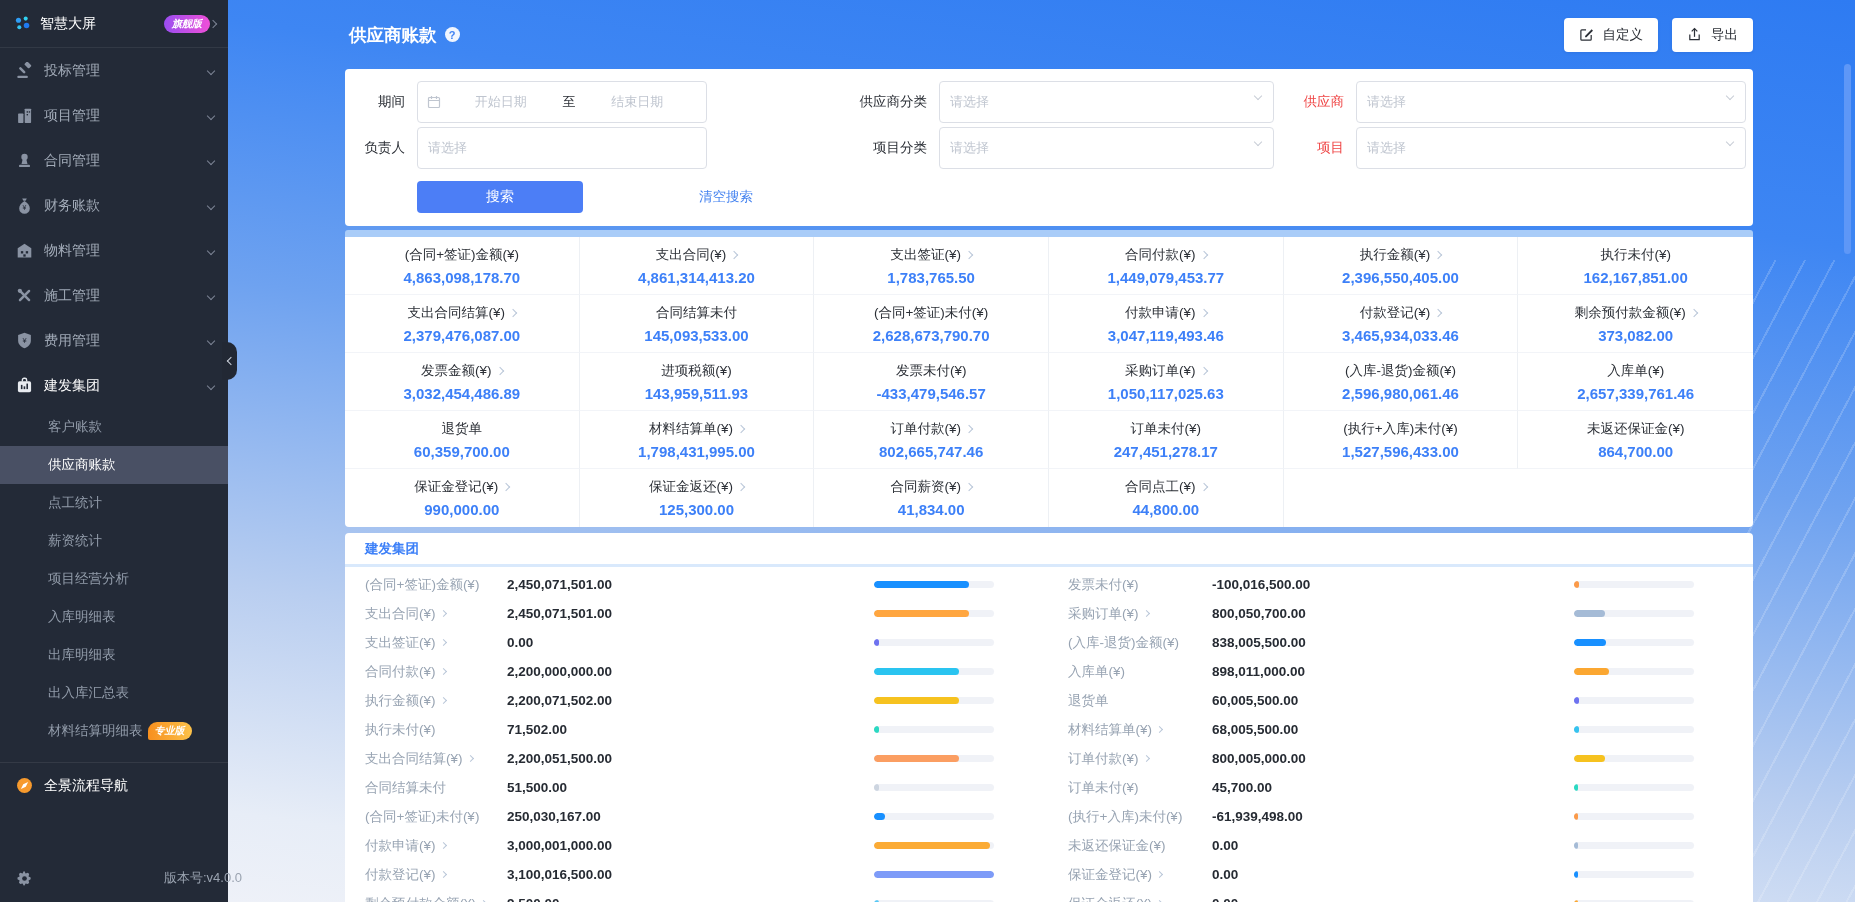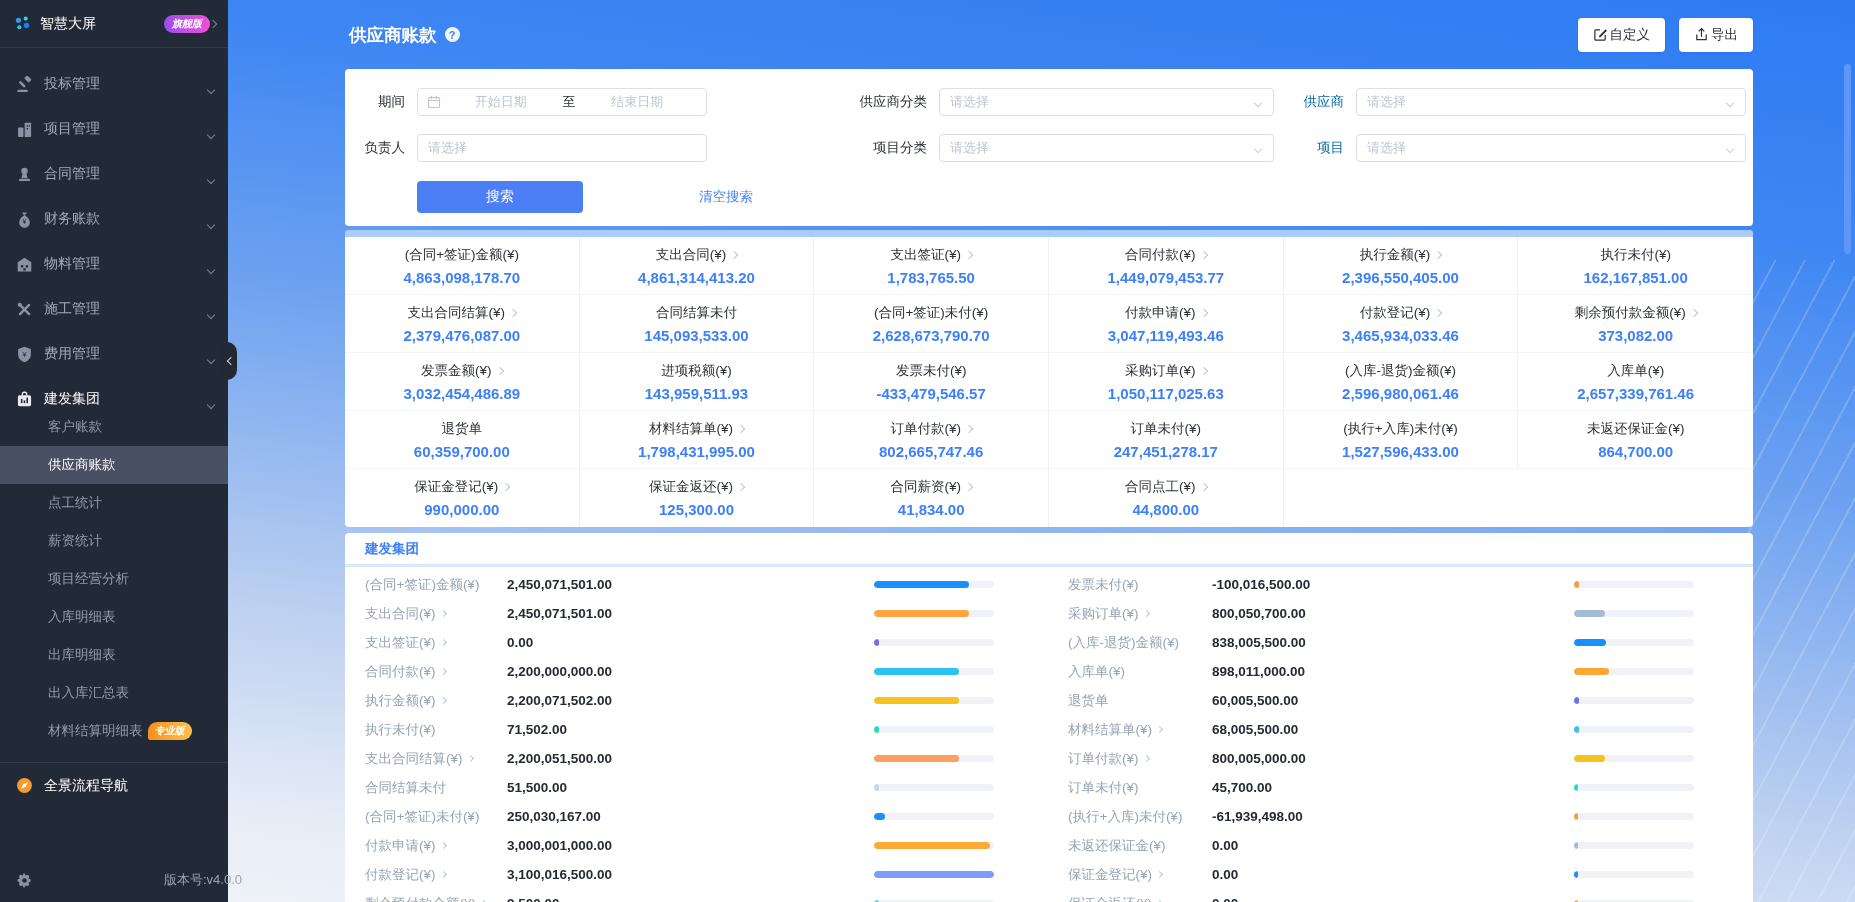--- a/index.html
+++ b/index.html
@@ -7,71 +7,71 @@
     font-family:"Liberation Sans","DejaVu Sans",sans-serif; }
 
   
   .sidebar { position:absolute; left:0; top:0; width:228px; height:902px;
     background:#232a37; color:#a2abb8; z-index:5; }
   .brand { height:48px; display:flex; align-items:center; padding:0 12px 0 14px;
     border-bottom:1px solid rgba(255,255,255,.07); color:#fff; font-size:14px; }
   .brand .mi-icon { margin-right:9px; }
   .badge-flag { margin-left:6px; font-size:10px; font-style:italic; font-weight:bold; color:#fff;
     background:linear-gradient(90deg,#9a4df0,#ef4fd8); border-radius:9px; padding:2px 8px; white-space:nowrap; }
-  .menu-item { height:45px; display:flex; align-items:flex-end; padding:0 14px 0 16px;
+  .menu-item { height:45px; display:flex; align-items:center; padding:0 14px 0 16px;
     font-size:14px; color:#a2abb8; cursor:pointer; }
   .menu-item.lit { color:#fff; }
   .mi-icon { width:17px; height:17px; display:inline-flex; margin-right:11px; flex:0 0 17px; }
   .mi-icon svg { width:100%; height:100%; }
   .mi-label { flex:1; }
   .chev { display:inline-block; width:6px; height:6px; border-right:1.5px solid #7c8494;
     border-bottom:1.5px solid #7c8494; transform:rotate(45deg); }
   .chev-right { transform:rotate(-45deg); }
   .submenu-item { height:38px; display:flex; align-items:center; padding-left:48px;
     font-size:13.5px; color:#939dab; cursor:pointer; }
   .submenu-item.active { background:#495064; color:#fff; }
   .badge-pro { margin-left:5px; font-size:10px; font-style:italic; font-weight:bold; color:#fff;
     background:linear-gradient(90deg,#f78f1e,#fcc24a); border-radius:9px 9px 9px 2px; padding:2px 7px; }
   .footer-nav { height:46px; display:flex; align-items:center; padding:4px 16px; color:#fff; font-size:14px;
     border-top:1px solid rgba(255,255,255,.08); margin-top:12px; cursor:pointer; }
-  .side-bottom { position:absolute; bottom:0; left:0; width:258px; height:44px;
-    display:flex; align-items:center; padding:0 16px; }
+  .side-bottom { position:absolute; bottom:15px; left:0; width:258px; height:44px;
+    display:flex; align-items:flex-end; padding:0 16px; }
   .side-version { margin-left:auto; font-size:13px; color:#9aa3b0; }
   .collapse-tab { position:absolute; left:222px; top:342px; width:15px; height:38px;
     background:#222834; border-radius:0 10px 10px 0; z-index:6; display:flex; align-items:center;
     justify-content:center; cursor:pointer; }
   .collapse-tab .chev { border-color:#cdd3dd; transform:rotate(135deg); margin-left:3px; }
 
   
   .main { position:absolute; left:228px; top:0; width:1627px; height:902px; overflow:hidden;
     background:linear-gradient(188deg,#2e7bf2 0%,#3e86f3 22%,#6ea2f0 45%,#b9cef0 72%,#e7edf7 92%,#eef1f8 100%); }
   .bg-pattern { position:absolute; right:0; top:260px; width:110px; height:642px; opacity:.35;
     background:repeating-linear-gradient(118deg, rgba(255,255,255,.5) 0 2px, rgba(255,255,255,0) 2px 26px); }
   .content { position:absolute; left:117px; top:0; width:1408px; }
 
   .page-header { height:69px; display:flex; align-items:center; }
   .page-title { color:#fff; font-size:17.5px; font-weight:bold; margin-left:4px; }
   .help-icon { width:15px; height:15px; border-radius:50%; background:rgba(255,255,255,.92);
     color:#3f82f3; font-size:11px; font-weight:bold; display:flex; align-items:center;
     justify-content:center; margin-left:8px; cursor:pointer; }
   .hbtns { margin-left:auto; display:flex; gap:14px; }
   .hbtn { height:34px; background:#fff; border:none; border-radius:4px; padding:0 15px;
-    font-size:13.5px; color:#2b2f36; display:flex; align-items:center; gap:2px; cursor:pointer;
+    font-size:13.5px; color:#2b2f36; display:flex; align-items:center; gap:9px; cursor:pointer;
     font-family:inherit; box-shadow:0 1px 3px rgba(30,70,160,.18); }
   .hbtn-icon { width:15px; height:15px; display:inline-flex; }
   .hbtn-icon svg { width:100%; height:100%; }
 
   
   .filter-panel { background:#fff; border-radius:4px; height:157px; padding:16px 0 0 16px; }
   .fr { display:flex; align-items:center; height:30px; margin-top:2px; }
   .fr + .fr { margin-top:16px; }
   .f-label { width:44px; text-align:right; margin-right:12px; font-size:13.5px; color:#2b2f36; white-space:nowrap; }
   .f-label2 { width:120px; margin-left:100px; text-align:right; margin-right:12px; font-size:13.5px; color:#2b2f36; }
-  .f-label3 { width:56px; margin-left:14px; text-align:right; margin-right:12px; font-size:13.5px; color:#0369a1; }
-  .fbox { height:28px; border:1px solid #dcdfe6; border-radius:4px; background:#fff; position:relative; }
+  .f-label3 { width:56px; margin-left:14px; text-align:right; margin-right:12px; font-size:13.5px; color:#ef4444; }
+  .fbox { height:42px; border:1px solid #dcdfe6; border-radius:4px; background:#fff; position:relative; }
   .range-box { width:290px; display:flex; align-items:center; padding:0 9px; }
   .range-box .ph { flex:1; text-align:center; color:#bfc5cf; font-size:13px; }
   .range-sep { color:#2b2f36; font-size:13px; margin:0 2px; }
   .cal-icon { width:14px; height:14px; display:inline-flex; }
   .cal-icon svg { width:100%; height:100%; }
   .sel { display:flex; align-items:center; padding:0 26px 0 10px; }
   .sel .ph { color:#bfc5cf; font-size:13px; }
   .sel .chev { position:absolute; right:12px; top:11px; border-color:#c8cdd6; }
   .w335 { width:335px; }
   .w390 { width:390px; }

